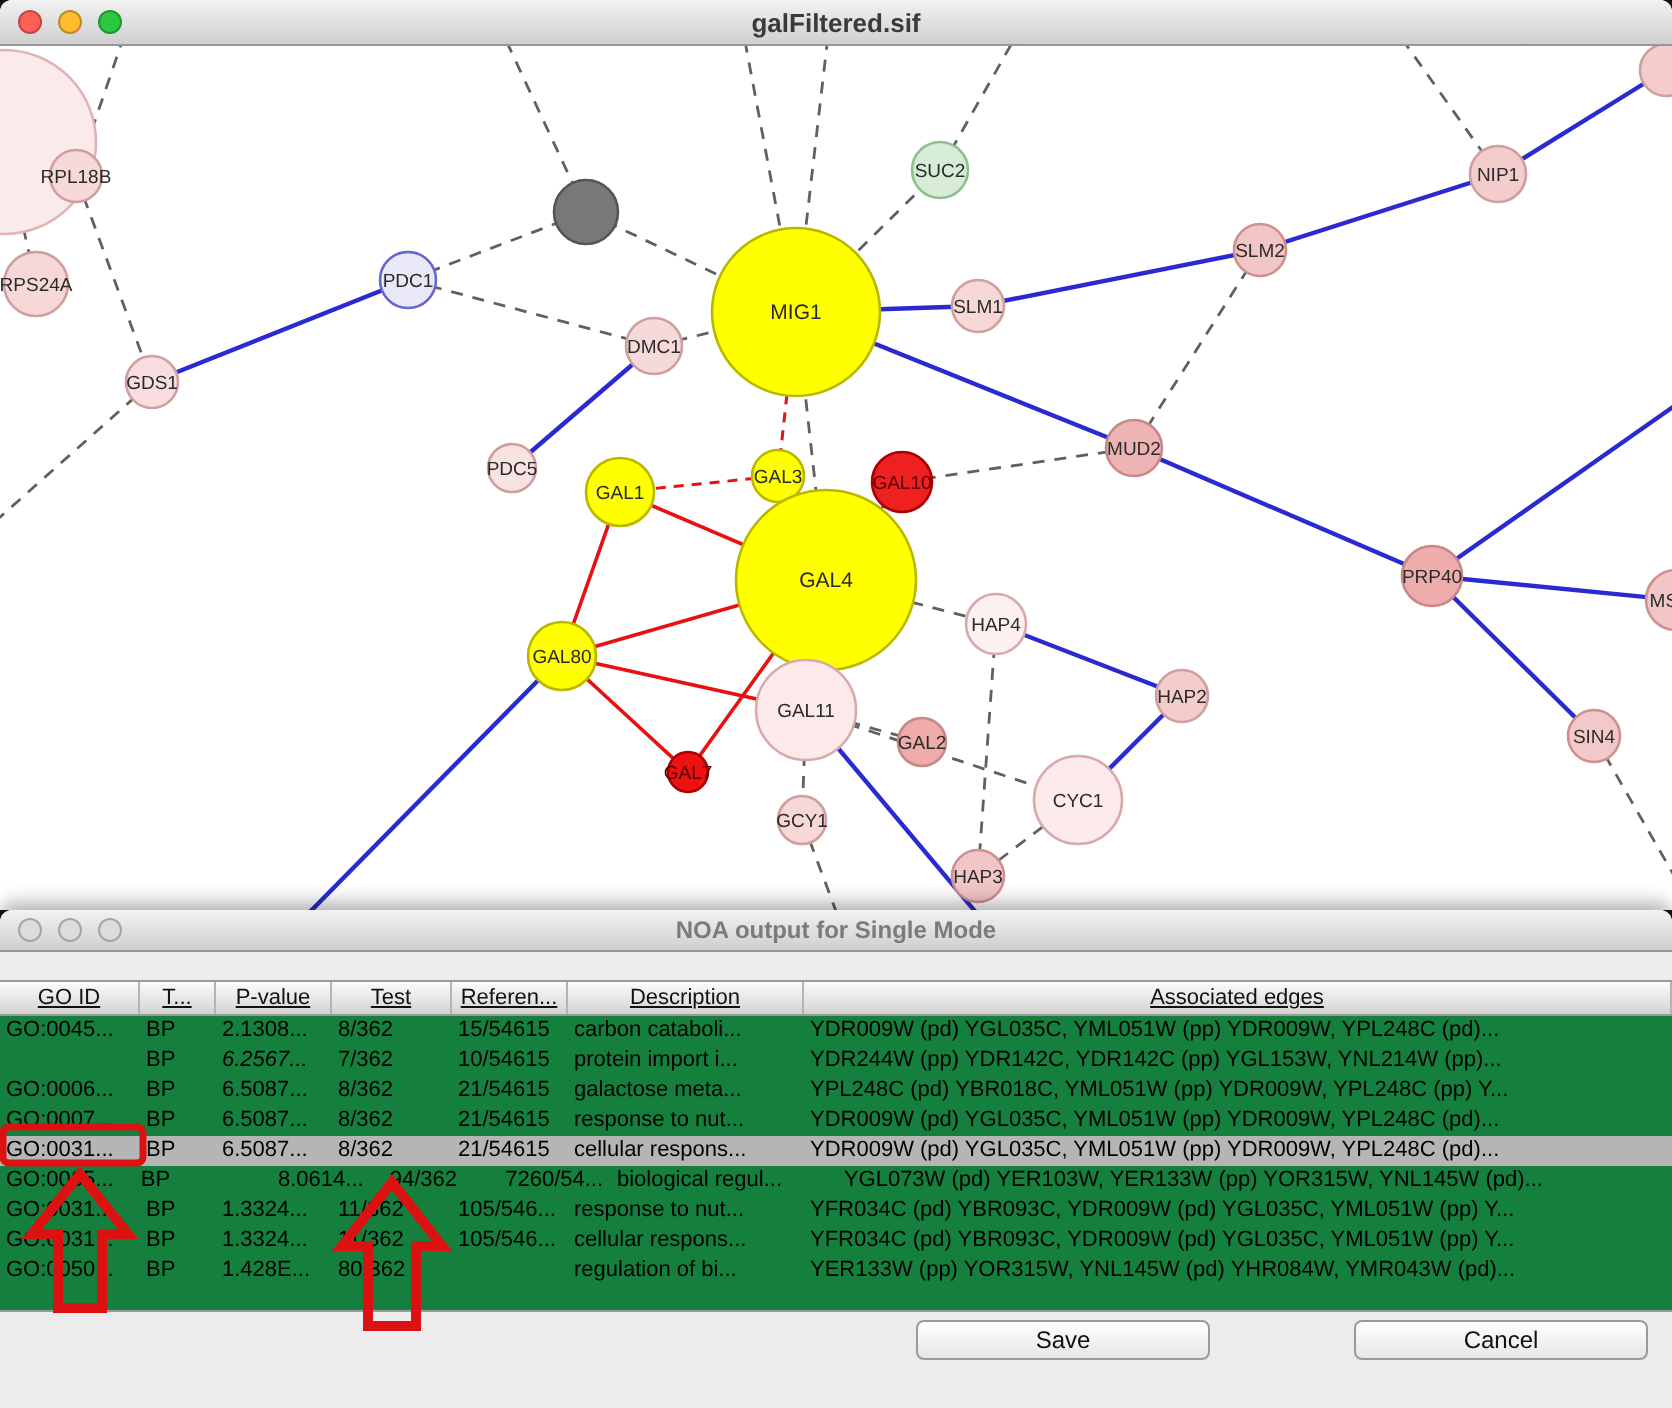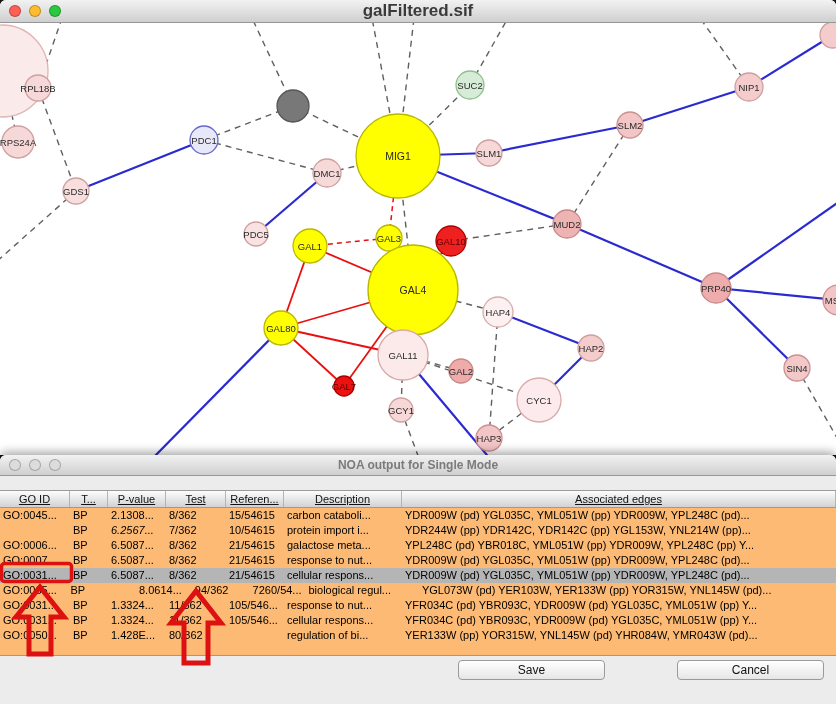--- a/index.html
+++ b/index.html
@@ -7,30 +7,30 @@
        font-family:"Liberation Sans",sans-serif;}
   .window{position:absolute;left:0;width:836px;}
   .top-window{top:0;height:455px;border-radius:6px 6px 0 0;overflow:hidden;background:#fff;}
   .bottom-window{top:455px;height:249px;background:#ececec;border-radius:6px 6px 0 0;
        box-shadow:0 -3px 10px rgba(0,0,0,.35);overflow:hidden;}
   .titlebar{height:22px;background:linear-gradient(#f2f2f2,#cfcfcf);border-bottom:1px solid #979797;
        position:relative;display:flex;align-items:center;justify-content:center;}
   .bottom-window .titlebar{height:20px;}
   .lights{position:absolute;left:9px;top:50%;transform:translateY(-50%);display:flex;gap:8px;}
   .light{width:12px;height:12px;border-radius:50%;border:1px solid rgba(0,0,0,.25);box-sizing:border-box;}
-  .title{font-size:17px;font-weight:bold;color:#3a3a3a;}
+  .title{font-size:13px;font-weight:bold;color:#3a3a3a;}
   .bottom-window .title{color:#7b7b7b;font-size:12px;}
   .graph-area{height:433px;background:#ffffff;position:relative;}
   #graph-svg{position:absolute;left:0;top:0;}
   #graph-svg text{font-family:"Liberation Sans",sans-serif;}
   .table-wrap{margin-top:14px;background:#fff;border-top:1px solid #9a9a9a;border-bottom:1px solid #9a9a9a;}
   .thead{display:flex;height:16px;background:linear-gradient(#fdfdfd,#d2d2d2);border-bottom:1px solid #9a9a9a;}
   .th{font-size:11px;display:flex;align-items:center;justify-content:center;border-right:1px solid #b4b4b4;
       box-sizing:border-box;overflow:hidden;white-space:nowrap;color:#111;text-decoration:underline;}
-  .tbody{height:147px;overflow:hidden;background:#fdba74;}
+  .tbody{height:147px;overflow:hidden;background:#15803d;}
   .tr{display:flex;height:15px;}
   .tr.selected{background:#b5b5b5;}
   .td{font-size:11px;line-height:15px;padding-left:3px;box-sizing:border-box;overflow:hidden;
       white-space:nowrap;color:#000;}
   .button-row{position:absolute;right:12px;bottom:24px;display:flex;gap:72px;}
   .mac-btn{width:147px;height:20px;border-radius:4px;border:1px solid #9a9a9a;
       background:linear-gradient(#ffffff,#e6e6e6);font-size:12px;font-family:"Liberation Sans",sans-serif;
       color:#111;box-shadow:inset 0 1px 0 rgba(255,255,255,.7);}
   .annotation-overlay{position:absolute;left:0;top:0;width:836px;height:704px;pointer-events:none;z-index:60;}
 </style>

